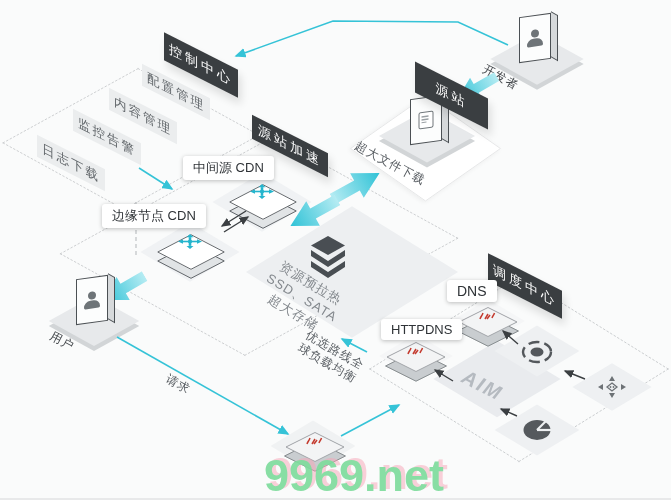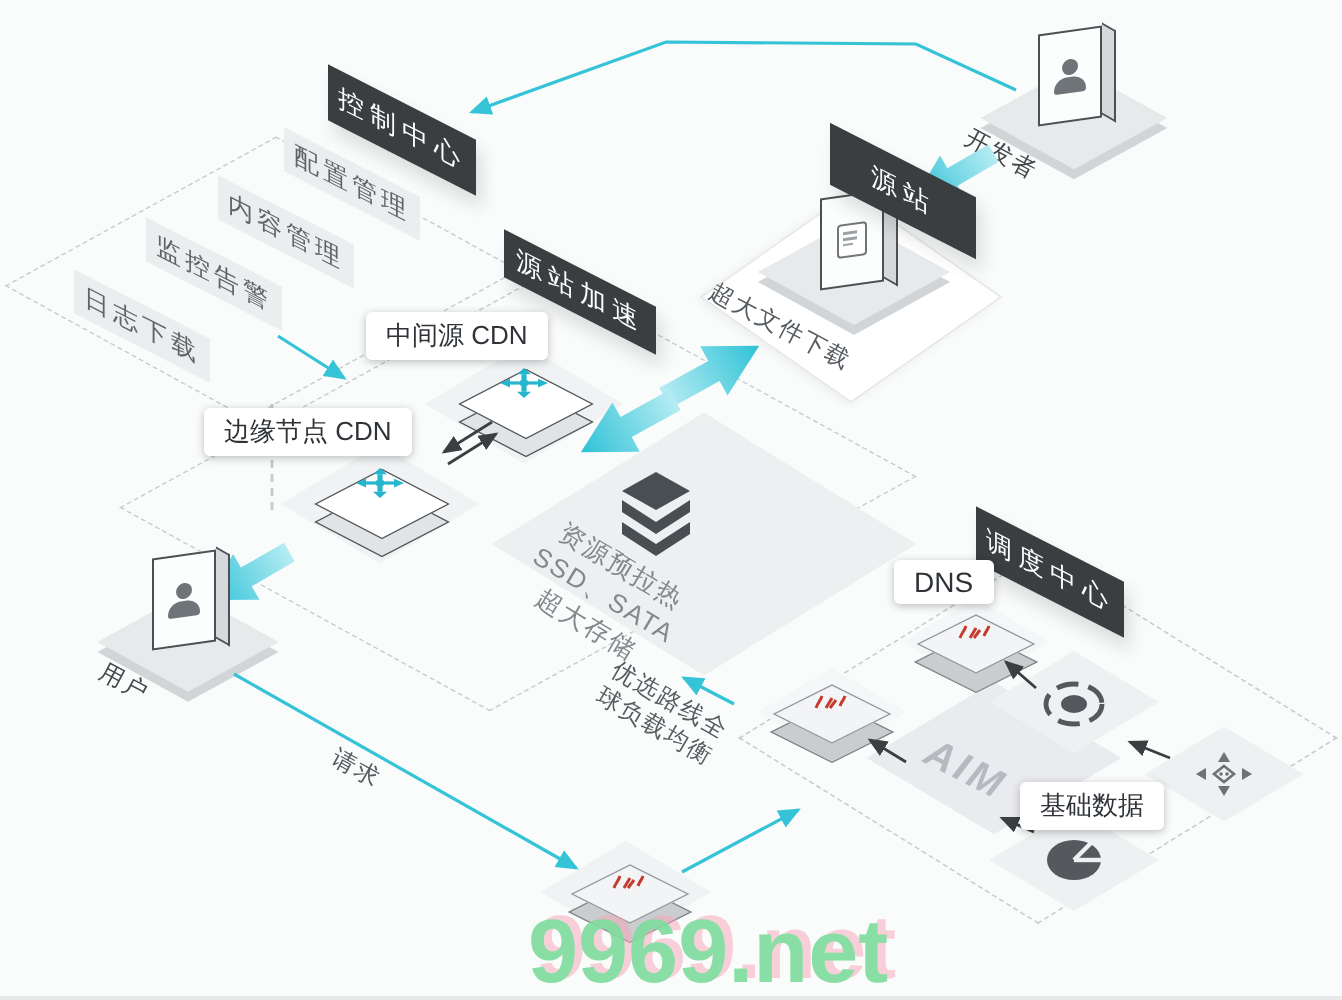--- a/index.html
+++ b/index.html
@@ -248,21 +248,21 @@
       <line x1="518" y1="344" x2="503" y2="331" marker-end="url(#mb)"></line>
       <line x1="585" y1="379" x2="565" y2="371" marker-end="url(#mb)"></line>
       <line x1="517" y1="416" x2="501" y2="409" marker-end="url(#mb)"></line>
     </g>
     <line x1="136" y1="202" x2="136" y2="258" stroke="#c7cacc" stroke-width="1.4" stroke-dasharray="4 3"></line>
   </svg>
 
   <div class="lbl" style="left:183px;top:156px;">中间源 CDN</div>
   <div class="lbl" style="left:102px;top:204px;">边缘节点 CDN</div>
   <div class="lbl" style="left:447px;top:280px;font-size:14px;">DNS</div>
-  <div class="lbl" style="left:510px;top:391px;">基础数据</div>
+  <div class="lbl" style="left:381px;top:319px;">HTTPDNS</div>
 
   <div class="rot" style="left:481px;top:69px;transform:rotate(28deg);color:#44484c;">开发者</div>
   <div class="rot" style="left:49px;top:333px;transform:rotate(28deg);color:#44484c;">用户</div>
   <div class="rot" style="left:165px;top:376px;transform:rotate(29deg);">请求</div>
   <div class="rot" style="left:351px;top:155px;transform:rotate(28deg);">超大文件下载</div>
   <div class="rot" style="left:293px;top:342px;width:76px;transform:rotate(30deg);text-align:center;line-height:15px;white-space:normal;">
     <div>优选路线全</div>
     <div>球负载均衡</div>
   </div>
   <div class="rot" style="left:252px;top:272px;width:100px;transform:rotate(31deg);text-align:center;line-height:17px;

